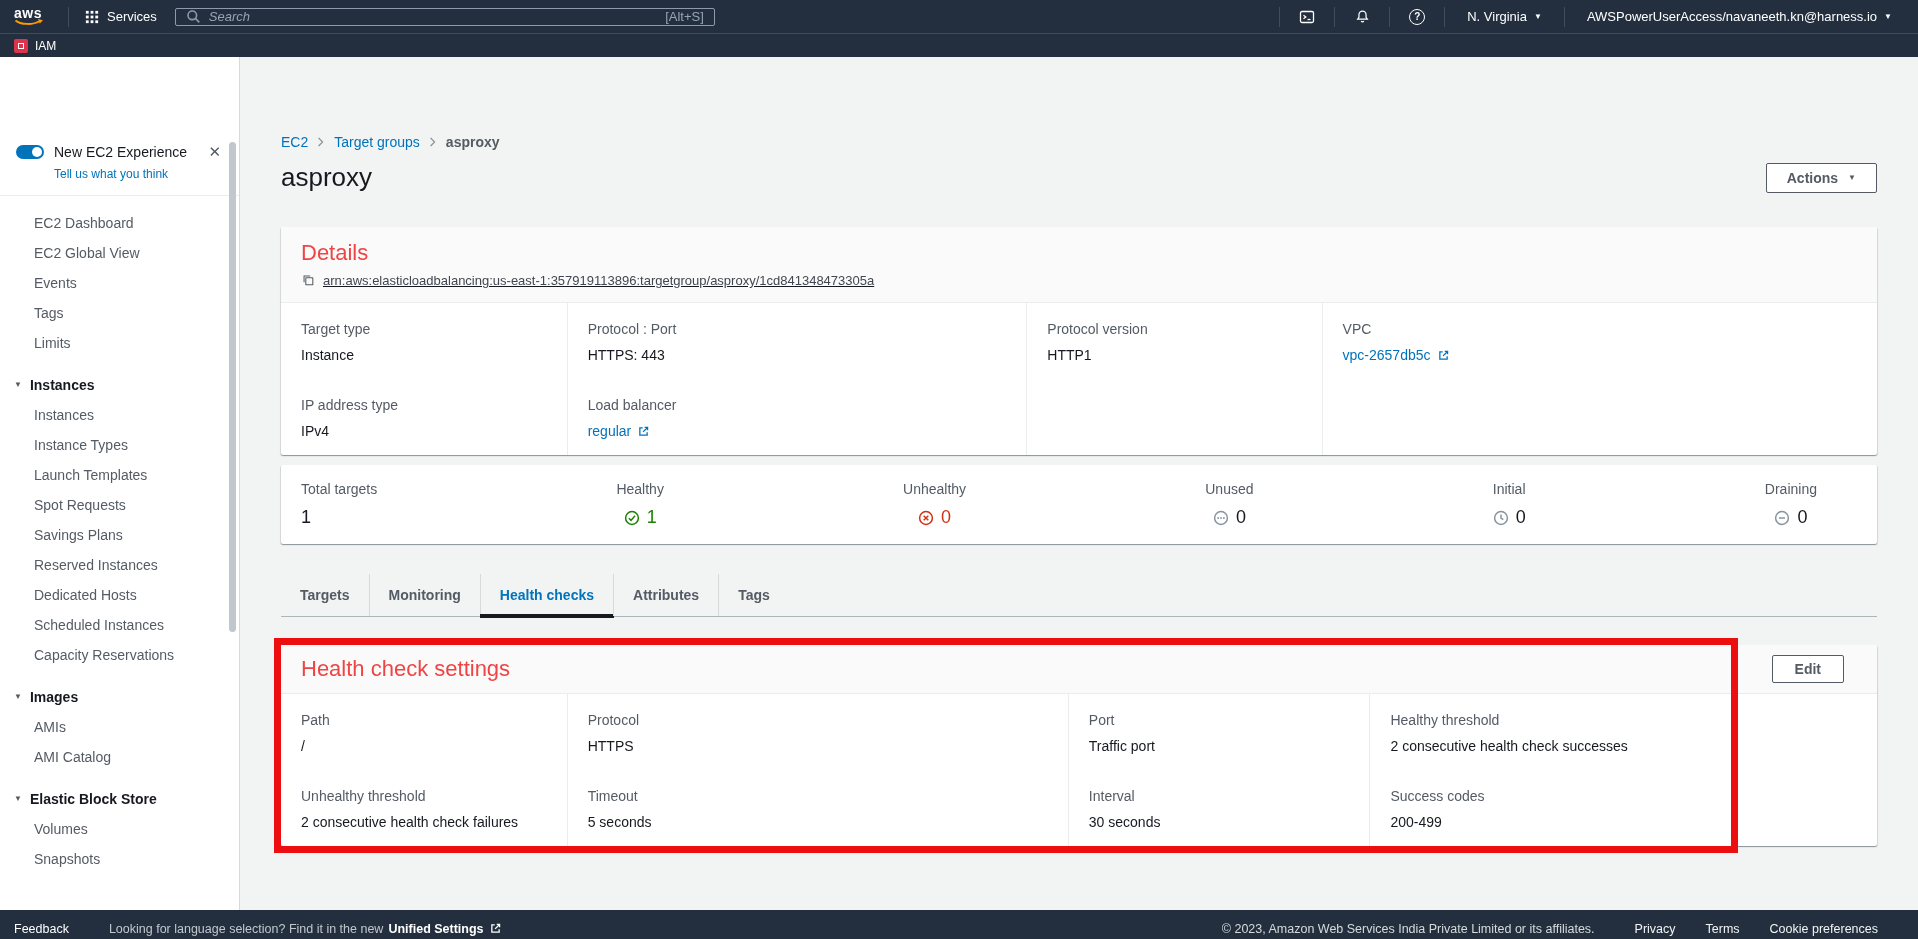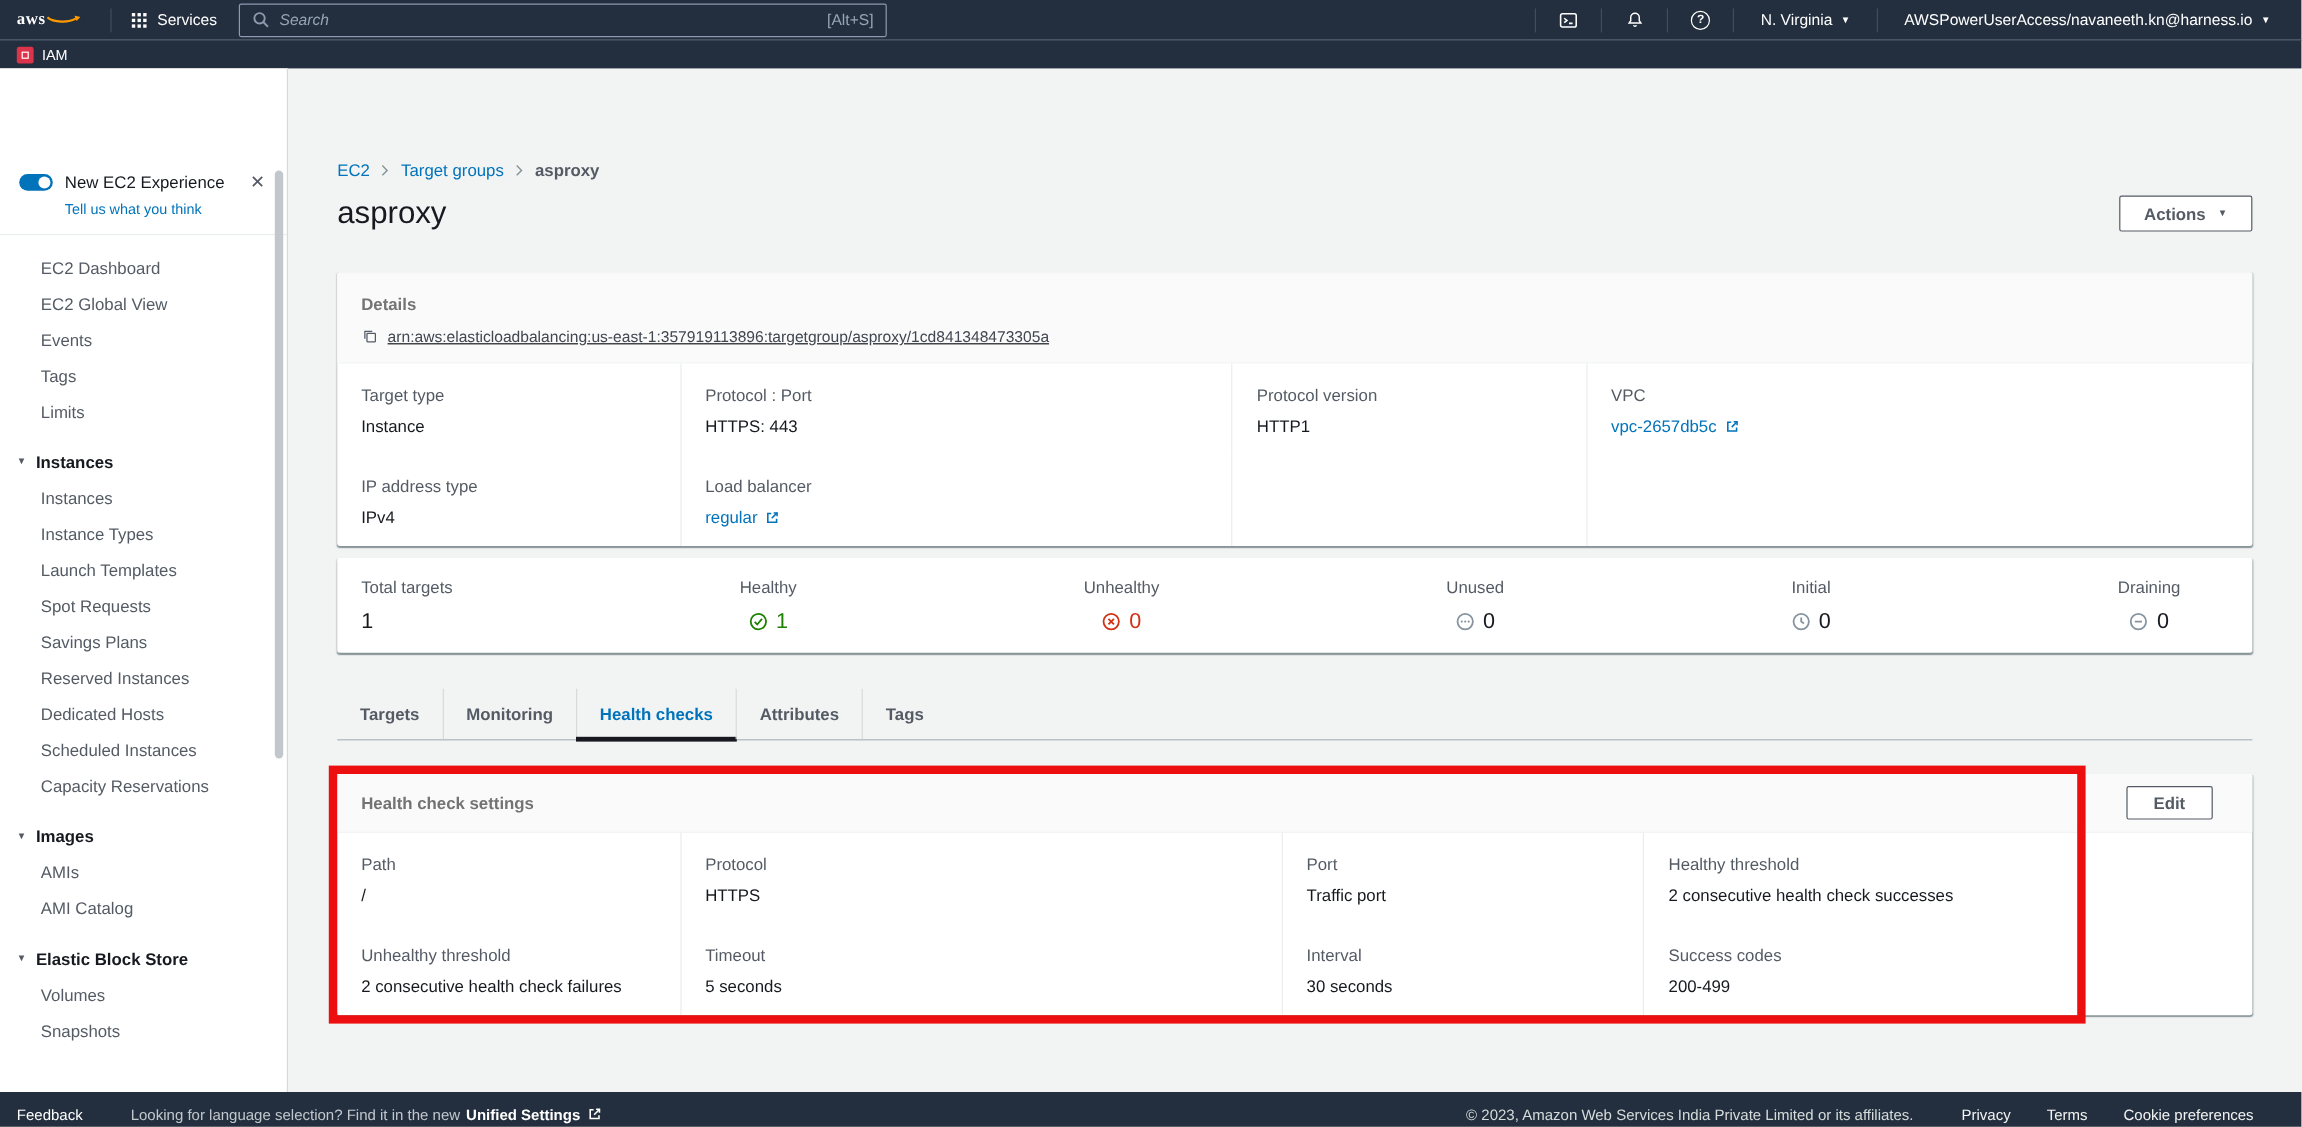--- a/index.html
+++ b/index.html
@@ -7,27 +7,27 @@
   body {
     font-family:"Liberation Sans","DejaVu Sans",sans-serif;
     font-size:14px; color:#16191f; background:#f2f3f3;
   }
 
   
   .topnav {
     height:33px; background:#232f3e; display:flex; align-items:center;
     padding:0 14px; color:#fff;
   }
-  .aws-logo { display:flex; flex-direction:row; align-items:center; margin-right:14px; cursor:pointer;font-family:Liberation Serif, serif; }
+  .aws-logo { display:flex; flex-direction:column; align-items:flex-start; margin-right:14px; cursor:pointer; }
   .aws-logo .aws-word { font-weight:bold; font-size:14px; letter-spacing:.5px; line-height:12px; color:#fff; }
   .nav-divider { width:1px; height:20px; background:#414d5c; margin:0 10px; }
   .services-btn { display:flex; align-items:center; gap:8px; font-size:13px; color:#fff; padding:4px 6px; cursor:pointer; }
   .searchbox {
     display:flex; align-items:center; gap:8px;
-    width:540px; height:28px; margin-left:12px; padding:0 10px;
+    width:540px; height:18px; margin-left:12px; padding:0 10px;
     background:#232f3e; border:1px solid #8d99ae; border-radius:2px;
   }
   .searchbox input {
     flex:1; background:transparent; border:none; outline:none;
     color:#d5dbdb; font-size:13px; font-family:inherit;
   }
   .searchbox input::placeholder { color:#95a5b5; font-style:italic; }
   .search-shortcut { color:#95a5b5; font-size:13px; }
   .topnav-right { margin-left:auto; display:flex; align-items:center; }
   .topnav-icon { display:flex; align-items:center; justify-content:center; width:34px; height:24px; cursor:pointer; }
@@ -79,21 +79,21 @@
     background:#fff; border:1px solid #545b64; border-radius:2px;
     color:#545b64; font-weight:bold; font-size:14px; font-family:inherit;
     padding:6px 20px; cursor:pointer; display:inline-flex; align-items:center; gap:10px;
   }
 
   .card {
     background:#fff; border-radius:2px;
     box-shadow:0 1px 1px 0 rgba(0,28,36,.3), 1px 1px 1px 0 rgba(0,28,36,.1), -1px 1px 1px 0 rgba(0,28,36,.1);
   }
   .card-header { background:#fafafa; border-bottom:1px solid #eaeded; padding:14px 20px; border-radius:2px 2px 0 0; }
-  .card-title { font-size:14px; font-weight:bold; color:#737373; line-height:24px; }
+  .card-title { font-size:22px; font-weight:normal; color:#ef4444; line-height:24px; }
   .arn-row { display:flex; gap:8px; margin-top:8px;text-decoration:underline; }
   .arn-text { font-size:13px; color:#414750; }
   .copy-btn { display:flex; cursor:pointer; }
 
   .details-card { margin-top:34px; }
   .vgrid { display:grid; }
   .details-grid { grid-template-columns:17.9% 28.8% 18.5% 34.8%; }
   .hc-grid { grid-template-columns:17.9% 31.4% 18.9% 31.8%; }
   .vgrid > .cell { padding:18px 20px 16px; }
   .vgrid > .cell:not(:nth-child(4n+1)) { border-left:1px solid #eaeded; }

